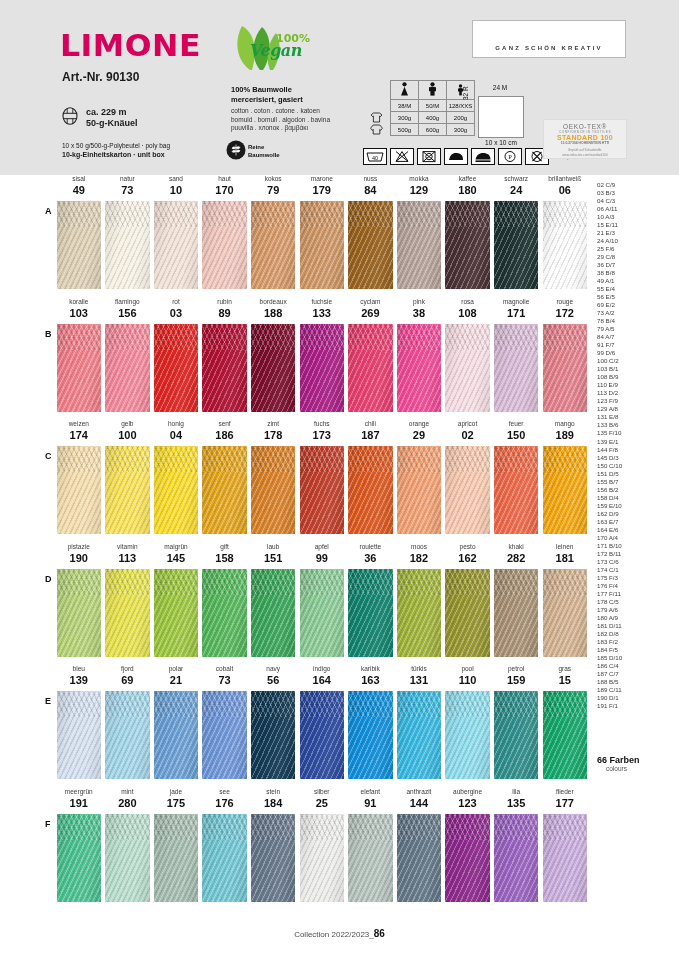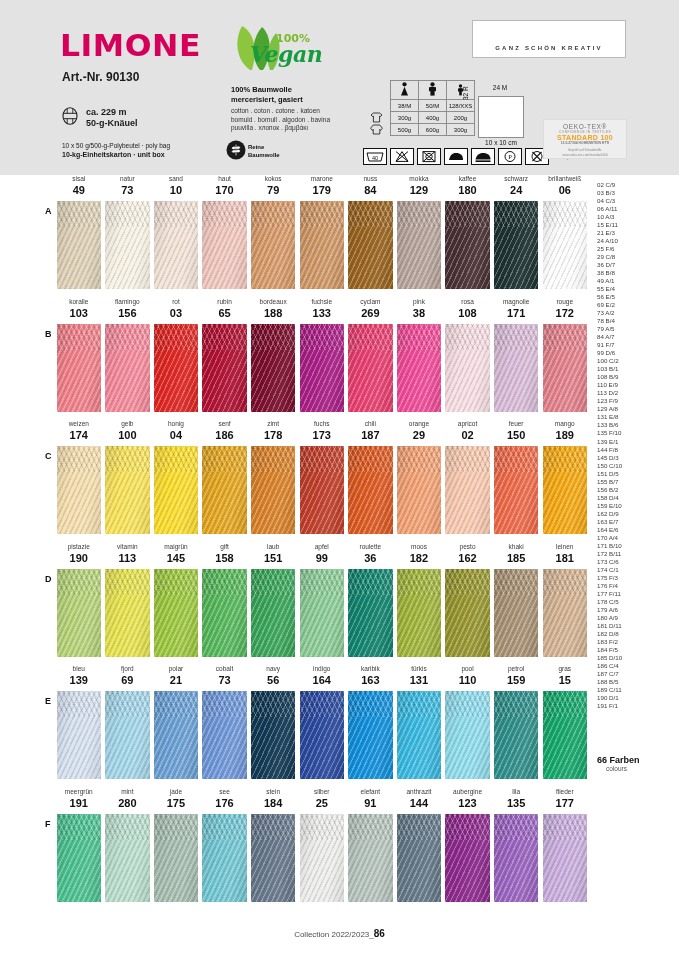--- a/index.html
+++ b/index.html
@@ -41,21 +41,21 @@
   .packinfo b{font-size:7px;}
 
   
   .vegan{position:absolute;left:230px;top:24px;width:100px;height:50px;}
   .vegan .leafs{position:absolute;left:0;top:0;}
   .vegan .pct{
     position:absolute;left:46px;top:8px;font-size:11px;font-weight:bold;
     color:#7ab929;font-family:"DejaVu Sans",sans-serif;
   }
   .vegan .word{
-    position:absolute;left:20px;top:17px;font-size:22px;
+    position:absolute;left:20px;top:17px;font-size:16px;
     color:#169b3f;font-style:italic;font-weight:bold;
     font-family:"DejaVu Serif",serif;letter-spacing:-0.5px;
   }
   .compo{position:absolute;left:231px;top:85px;font-size:7.5px;font-weight:bold;color:#111;line-height:9.5px;}
   .compo2{position:absolute;left:231px;top:107px;font-size:6.5px;color:#333;line-height:8.5px;}
   .purecot{position:absolute;left:248px;top:143px;font-size:6px;font-weight:bold;color:#111;line-height:8px;}
   .treeicon{position:absolute;left:226px;top:140px;width:20px;height:20px;}
 
   
   .logobox{
@@ -498,21 +498,21 @@
         <div class="swchip" style="background: rgb(224, 39, 36);">
           <div class="yarn"></div>
           <div class="band">
             <i></i>
           </div>
           <div class="shade"></div>
         </div>
       </div>
       <div class="swatch" style="left: 202.3px;">
         <div class="swname">rubin</div>
-        <div class="swnum">65</div>
+        <div class="swnum">89</div>
         <div class="swchip" style="background: rgb(177, 18, 52);">
           <div class="yarn"></div>
           <div class="band">
             <i></i>
           </div>
           <div class="shade"></div>
         </div>
       </div>
       <div class="swatch" style="left: 250.9px;">
         <div class="swname">bordeaux</div>
@@ -812,21 +812,21 @@
         <div class="swchip" style="background: rgb(151, 150, 47);">
           <div class="yarn"></div>
           <div class="band">
             <i></i>
           </div>
           <div class="shade"></div>
         </div>
       </div>
       <div class="swatch" style="left: 493.9px;">
         <div class="swname">khaki</div>
-        <div class="swnum">185</div>
+        <div class="swnum">282</div>
         <div class="swchip" style="background: rgb(169, 146, 117);">
           <div class="yarn"></div>
           <div class="band">
             <i></i>
           </div>
           <div class="shade"></div>
         </div>
       </div>
       <div class="swatch" style="left: 542.5px;">
         <div class="swname">leinen</div>

